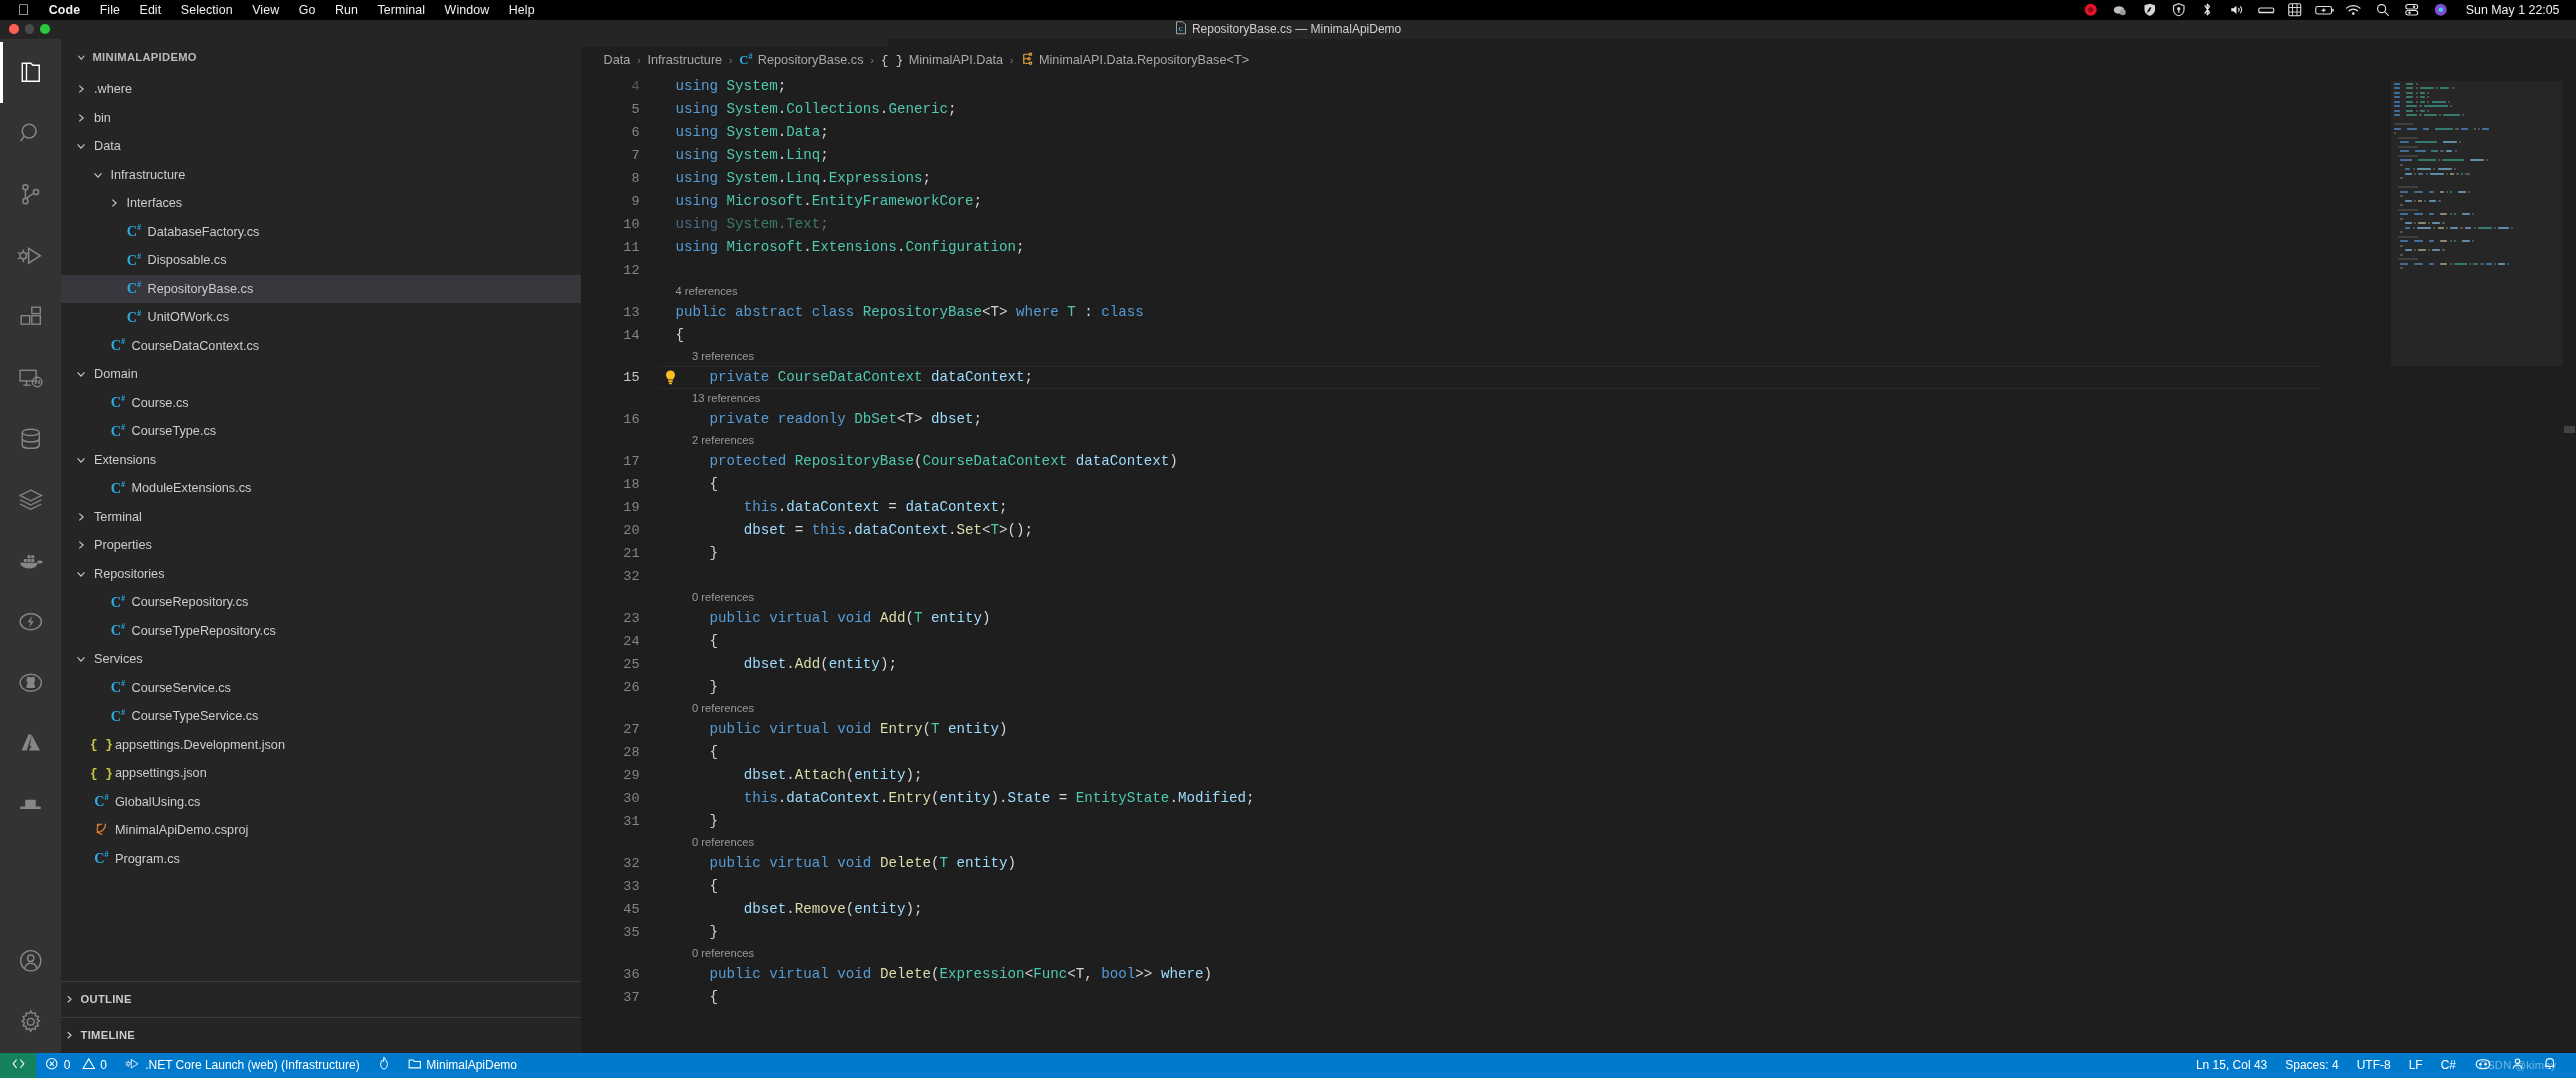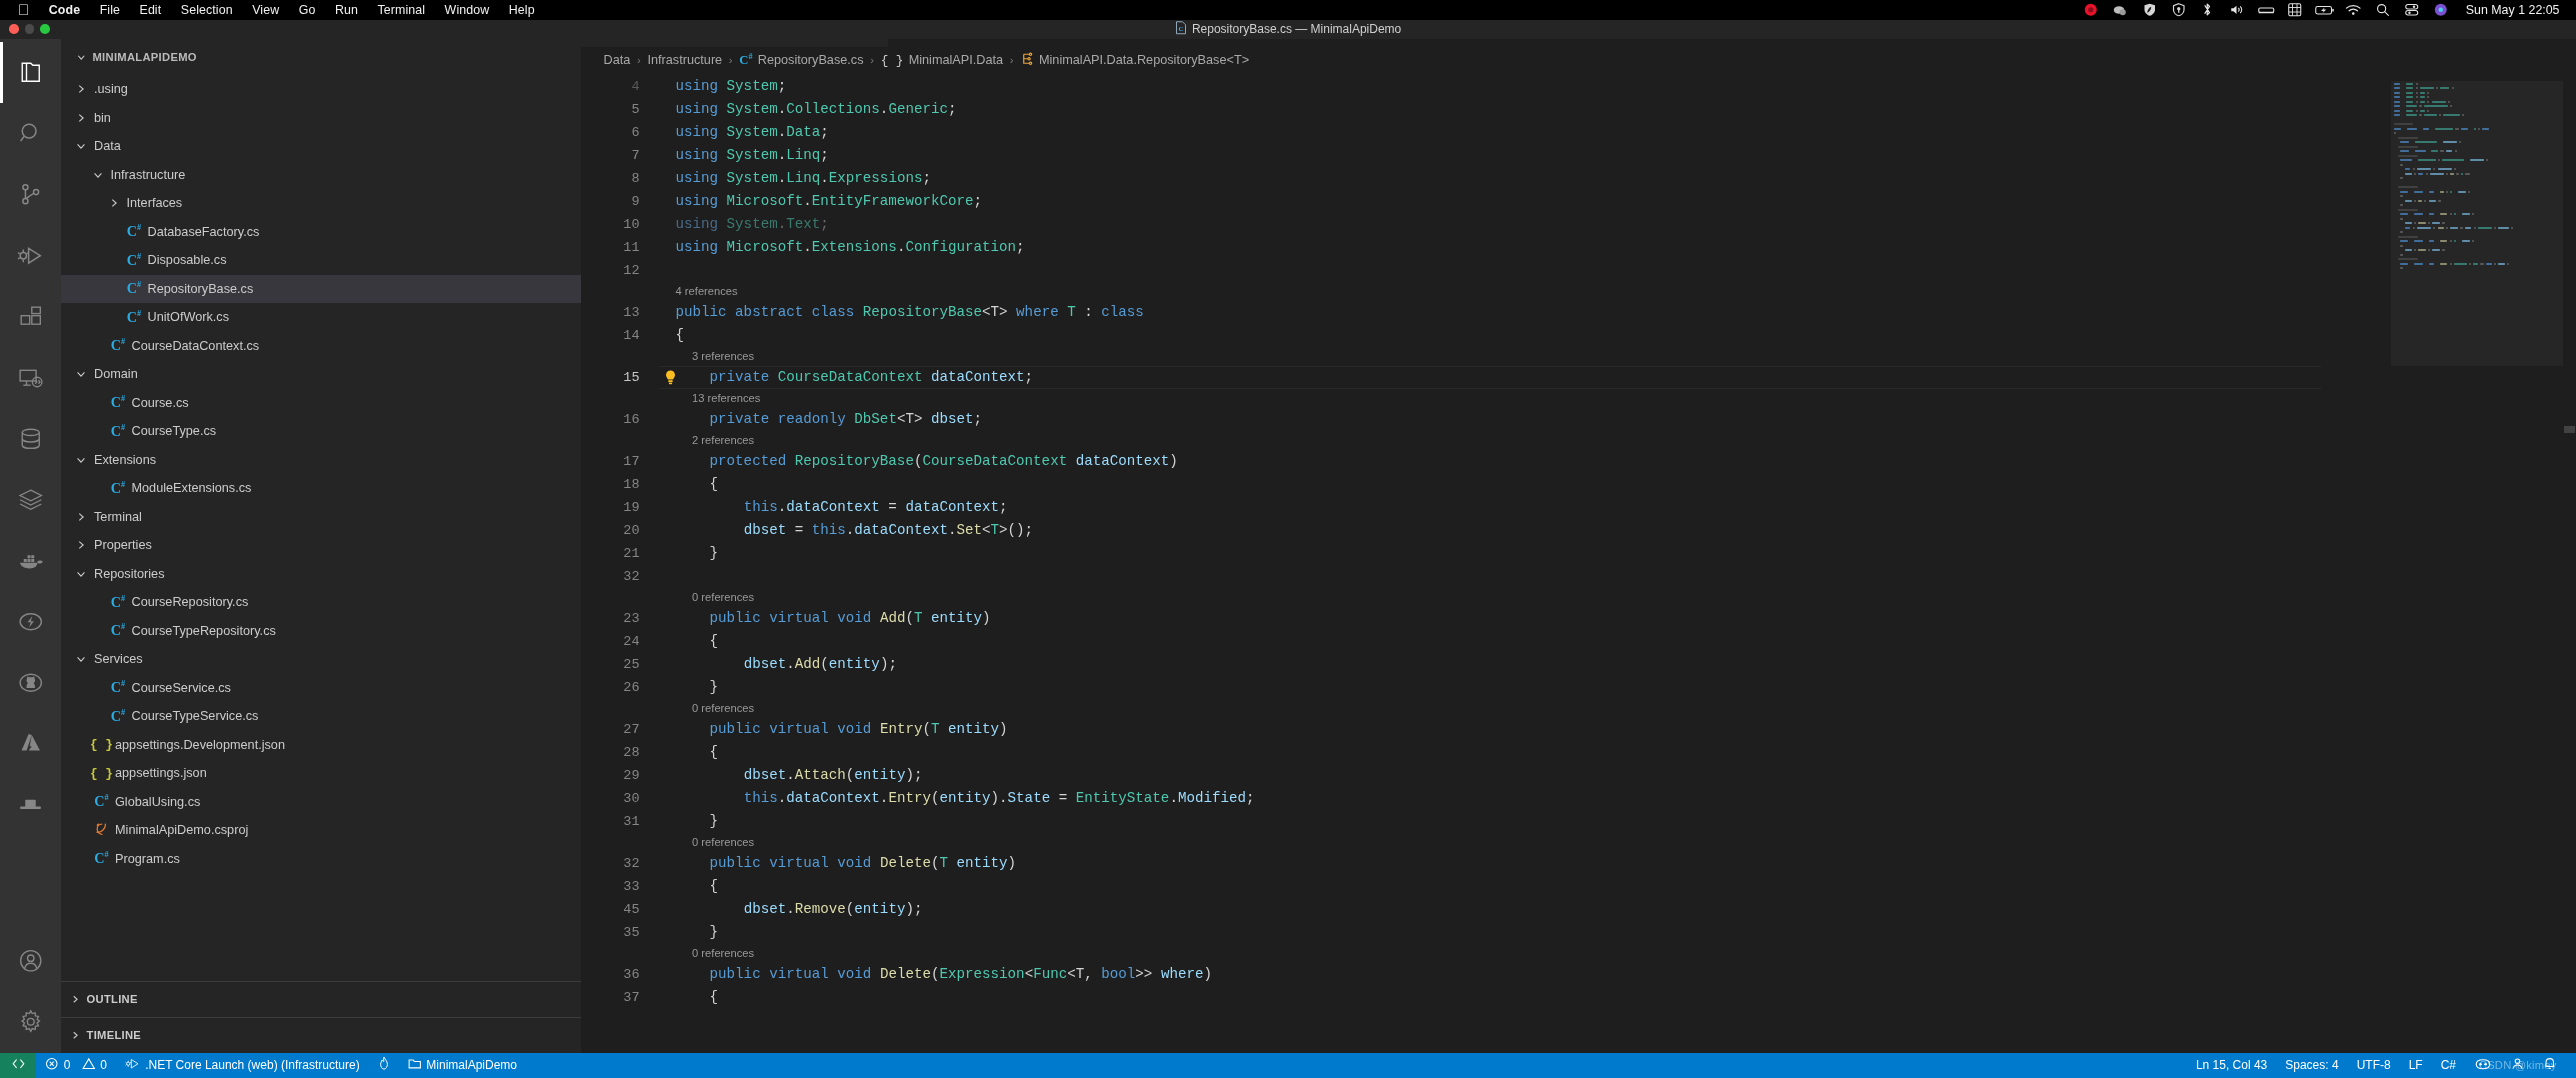--- a/index.html
+++ b/index.html
@@ -77,21 +77,21 @@
   }
   .row.selected { background: #37373d; }
   .row .chev { width: 19.5px; display: flex; align-items: center; justify-content: center; color: #cccccc; flex: 0 0 19.5px; }
   .row .fico { width: 21px; flex: 0 0 21px; display: flex; align-items: center; justify-content: center; font-size: 12px; font-weight: bold; }
   .row .lbl { padding-left: 3px; }
   .cs { color: #2aabe2; font-family: "Liberation Serif", serif; font-weight: bold; font-size: 14.2px; }
   .cs sup { font-size: 8.2px; }
   .json { color: #cbcb41; font-size: 12.7px; font-family: "Liberation Mono", monospace; }
   .csproj { color: #e37933; font-size: 13.5px; }
   .sb-section {
-    height: 36px; display: flex; align-items: center; padding-left: 9px;
+    height: 36px; display: flex; align-items: center; padding-left: 3px;
     font-size: 11.2px; font-weight: bold; letter-spacing: 0.3px;
     border-top: 0.7px solid #3c3c3c; color: #cccccc;
   }
   .sb-section .tw { margin-right: 6px; display:flex; }
 
   
   .editor { flex: 1 1 auto; background: #1e1e1e; display: flex; flex-direction: column; min-width: 0; position: relative; }
   .tabstrip { height: 7.5px; background: #252526; display:flex; }
   .tabstrip .tabfill { width: 307px; background:#252526; }
   .tabstrip .tabrest { flex:1; background:#1e1e1e; }
@@ -451,21 +451,21 @@
         <span>MINIMALAPIDEMO</span>
       </div>
       <div class="tree" id="tree">
           <div class="row">
             <span class="chev" style="margin-left: 10.5px;">
               <svg width="12" height="12" viewBox="0 0 14 14" fill="none" stroke="currentColor" stroke-width="1.3">
                 <path d="M5 3 L9.5 7 L5 11"></path>
               </svg>
             </span>
             <span class="fico" style="flex: 0 0 0px; width: 0px;"></span>
-            <span class="lbl">.using</span>
+            <span class="lbl">.where</span>
           </div>
           <div class="row">
             <span class="chev" style="margin-left: 10.5px;">
               <svg width="12" height="12" viewBox="0 0 14 14" fill="none" stroke="currentColor" stroke-width="1.3">
                 <path d="M5 3 L9.5 7 L5 11"></path>
               </svg>
             </span>
             <span class="fico" style="flex: 0 0 0px; width: 0px;"></span>
             <span class="lbl">bin</span>
           </div>

